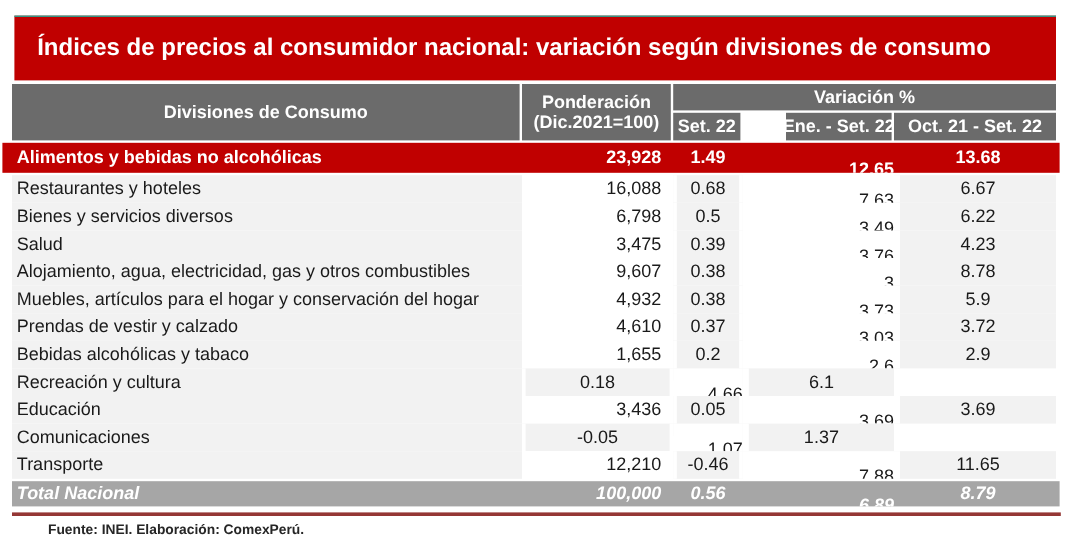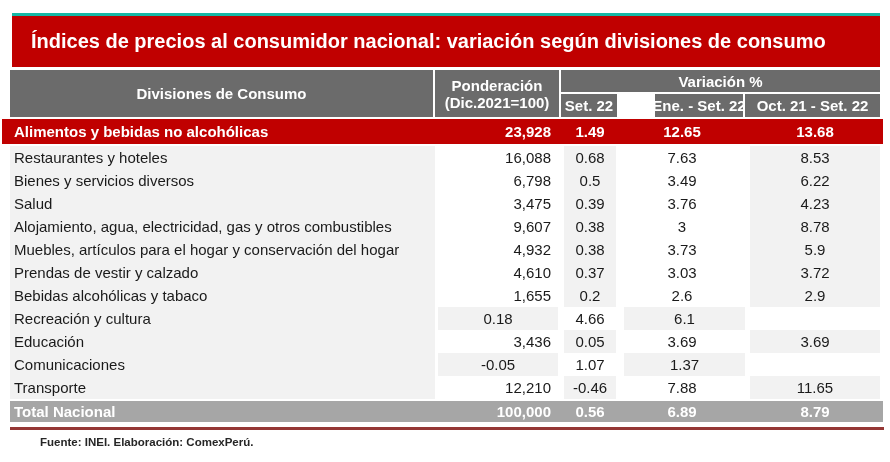--- a/index.html
+++ b/index.html
@@ -3,21 +3,21 @@
 <meta charset="utf-8">
 <style>
   * { margin:0; padding:0; box-sizing:border-box; }
   html,body { background:#fff; }
   .page {
     position:relative; width:890px; height:462px; background:#ffffff;
     font-family:"Liberation Sans", sans-serif; color:#1a1a1a; overflow:hidden;
   }
   .banner {
     position:absolute; left:12px; top:13px; width:868px; height:54px;
-    background:#C00000; border-top:3px solid #14b8a6;
+    background:#C00000; border-top:1px solid #14b8a6;
     display:flex; align-items:center;
   }
   .banner .banner-text {
     color:#ffffff; font-weight:bold; font-size:20px; padding-left:19px;
     white-space:nowrap;
   }
   .tbl { position:absolute; left:10px; top:70px; width:870px; }
   .thead {
     display:grid;
     grid-template-columns:423px 124px 56px 124px 135px;
@@ -38,38 +38,38 @@
 
   .row {
     display:grid;
     grid-template-columns:425px 126px 58px 126px 135px;
     height:23px; line-height:23px; font-size:15px;
   }
   .cell { overflow:hidden; white-space:nowrap; }
   .c1 { background:#F2F2F2; text-align:left;  padding-left:4px; }
   .c2 { background:#FFFFFF; text-align:right; padding-right:10px; }
   .c3 { background:#F2F2F2; border-left:3px solid #fff; border-right:3px solid #fff; text-align:center; }
-  .c4 { background:#FFFFFF; text-align:center; }
+  .c4 { background:#FFFFFF; text-align:right;margin-top:10px; }
   .c5 { background:#F2F2F2; border-left:5px solid #fff; text-align:center; }
 
   .row.highlight {
     position:relative; background:#C00000; color:#ffffff; font-weight:bold;
     height:25px; line-height:25px; margin:2px 0;
   }
   .row.highlight::before {
     content:""; position:absolute; left:-8px; top:0; bottom:0; width:8px; background:#C00000;
   }
   .row.highlight::after {
     content:""; position:absolute; right:-3px; top:0; bottom:0; width:3px; background:#C00000;
   }
   .row.highlight .cell { background:transparent; border-color:transparent; }
 
   .row.total {
     position:relative; background:#A6A6A6; color:#ffffff; font-weight:bold;
-    height:21px; line-height:21px; margin-top:2px;
+    height:21px; line-height:21px; margin-top:2px;font-style:italic;
   }
   .row.total::after {
     content:""; position:absolute; right:-3px; top:0; bottom:0; width:3px; background:#A6A6A6;
   }
   .row.total .cell { background:transparent; border-color:transparent; }
 
   .divider { position:absolute; left:10px; top:427px; width:874px; height:3px; background:#953735; }
   .footer-note {
     position:absolute; left:40px; top:436px; font-size:11.5px; font-weight:bold; color:#262626;
   }
@@ -104,21 +104,21 @@
       <div class="cell c4">12.65</div>
       <div class="cell c5">13.68</div>
     </div>
 
     <div id="rows-container">
   <div class="row">
     <div class="cell c1">Restaurantes y hoteles</div>
     <div class="cell c2">16,088</div>
     <div class="cell c3">0.68</div>
     <div class="cell c4">7.63</div>
-    <div class="cell c5">8.53</div>
+    <div class="cell c5">6.67</div>
   </div>
 
   <div class="row">
     <div class="cell c1">Bienes y servicios diversos</div>
     <div class="cell c2">6,798</div>
     <div class="cell c3">0.5</div>
     <div class="cell c4">3.49</div>
     <div class="cell c5">6.22</div>
   </div>
 

